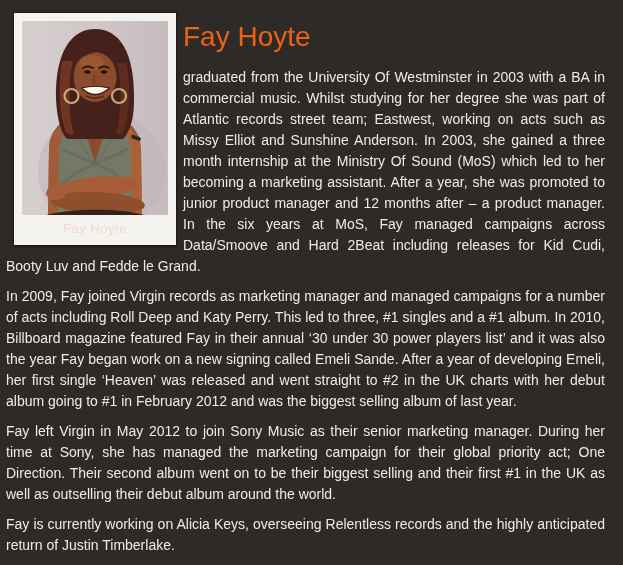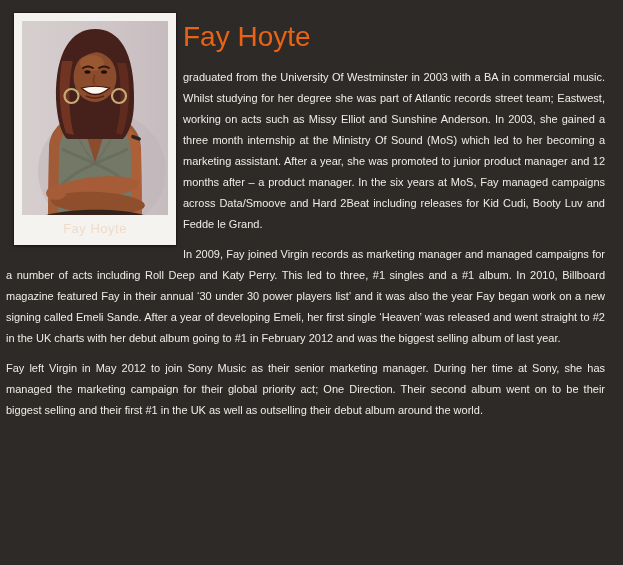--- a/index.html
+++ b/index.html
@@ -41,21 +41,21 @@
   h1.page-title {
     margin: 16px 0 15px 0;
     font-size: 28px;
     line-height: 30px;
     font-weight: 400;
     color: #e96314;
   }
 
   p.bio {
     margin: 0 12px 9px 0;
-    font-size: 11px;
+    font-size: 14px;
     line-height: 21px;
     color: #efece7;
     text-align: justify;
   }
 </style>
 </head>
 <body>
 
 <div class="page">
 
@@ -117,14 +117,15 @@
       <circle cx="97" cy="75" r="7" stroke="#cbb27c" stroke-width="2.2" fill="none" opacity="0.95"></circle>
     </svg>
     <figcaption class="photo-caption">Fay Hoyte</figcaption>
   </figure>
 
   <h1 class="page-title">Fay Hoyte</h1>
 
   <p class="bio">graduated from the University Of Westminster in 2003 with a BA in commercial music.  Whilst studying for her degree she was part of Atlantic records street team; Eastwest, working on acts such as Missy Elliot and Sunshine Anderson.  In 2003, she gained a three month internship at the Ministry Of Sound (MoS) which led to her becoming a marketing assistant. After a year, she was promoted to junior product manager and 12 months after – a product manager. In the six years at MoS, Fay managed campaigns across Data/Smoove and Hard 2Beat including releases for Kid Cudi, Booty Luv and Fedde le Grand.</p>
   <p class="bio">In 2009, Fay joined Virgin records as marketing manager and managed campaigns for a number of acts including Roll Deep and Katy Perry. This led to three, #1 singles and a #1 album. In 2010, Billboard magazine featured Fay in their annual ‘30 under 30 power players list’ and it was also the year Fay began work on a new signing called Emeli Sande. After a year of developing  Emeli, her first single ‘Heaven’  was released and went straight  to #2 in the UK charts with her debut album going to #1 in February 2012 and was the biggest selling album of last year.</p>
   <p class="bio">Fay left Virgin in May 2012 to join Sony Music as their senior marketing manager. During her time at Sony, she has managed the marketing campaign for their global priority act; One Direction. Their second album went on to be their biggest selling and their first #1 in the UK as well as outselling their debut album around the world.</p>
+  <p class="bio">Fay is currently working on Alicia Keys, overseeing Relentless records and the highly anticipated return of Justin Timberlake.</p>
 
 </div>
 
 </body></html>

